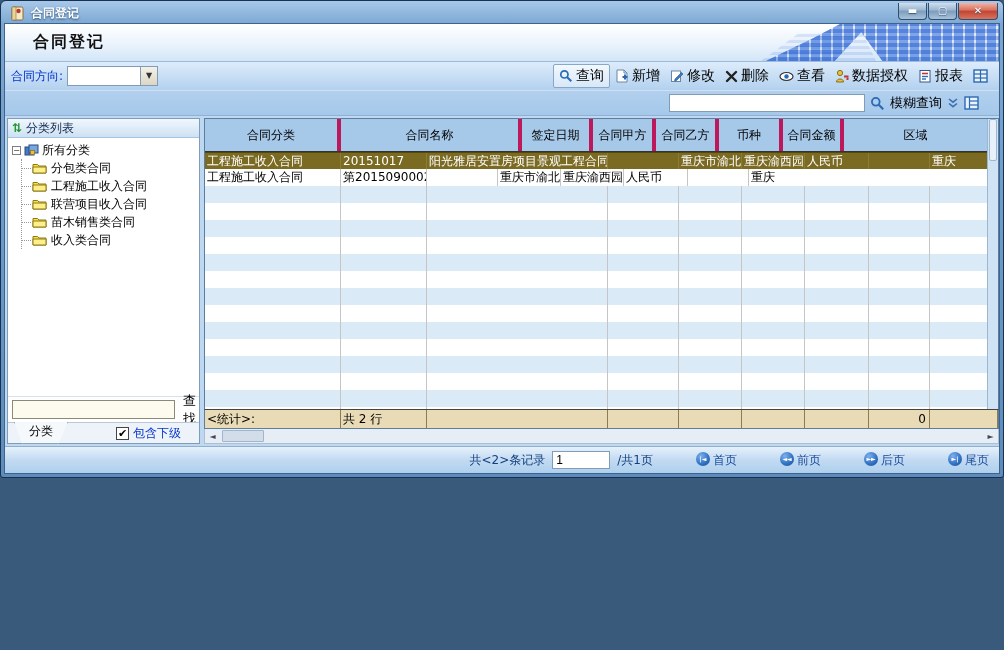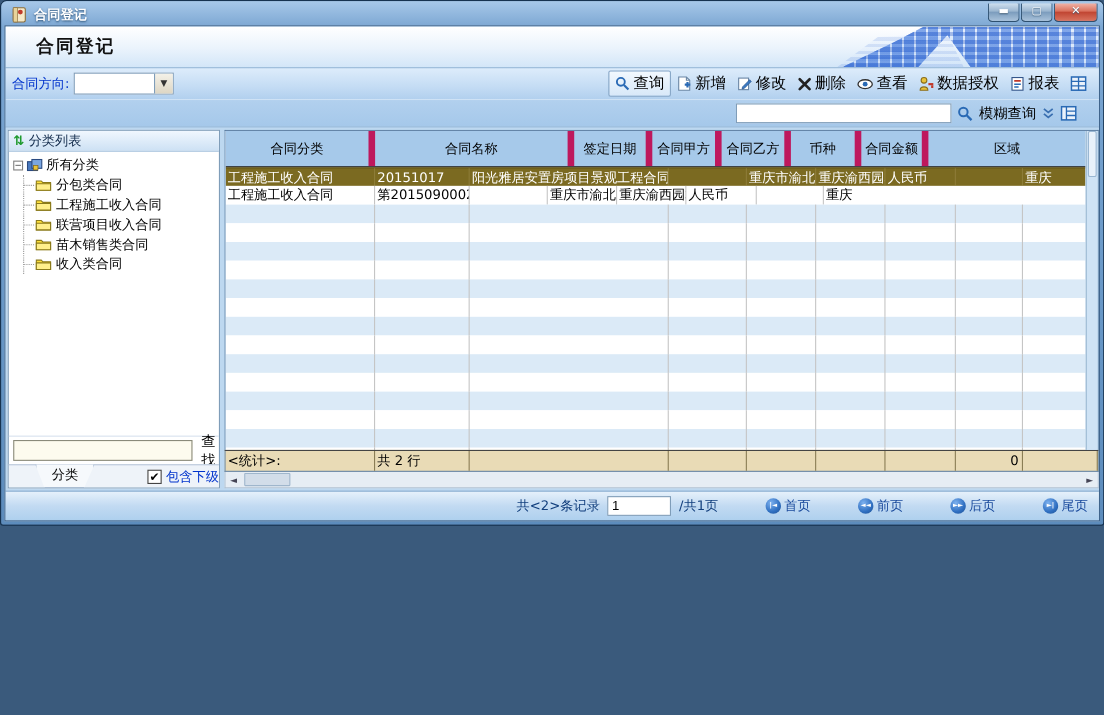--- a/index.html
+++ b/index.html
@@ -98,39 +98,39 @@
     width:9px; height:9px; border:1px solid #808080; background:#fff;
     font-size:8px; line-height:7px; text-align:center; color:#333; flex:0 0 auto;
   }
   .tree-children { margin-left:9px; border-left:1px dotted #9a9a9a; }
   .tree-item { display:flex; align-items:center; gap:4px; height:18px; padding-left:10px; position:relative; cursor:pointer; }
   .tree-item::before { content:""; position:absolute; left:0; top:9px; width:9px; border-top:1px dotted #9a9a9a; }
   .tree-label { white-space:nowrap; }
   .find-row { display:flex; align-items:center; height:26px; padding:0 4px; gap:4px; border-top:1px solid #d7e2ee; }
   .find-input { flex:1; height:19px; border:1px solid #8a8a7a; background:#fdfbee; font-size:12px; padding:0 3px; }
   .find-label { font-size:13px; color:#000; cursor:pointer; }
-  .tab-row { height:21px; display:flex; align-items:center; background:#eef3f9; border-top:1px solid #b8c8da; padding-left:6px;justify-content:flex-end; }
+  .tab-row { height:21px; display:flex; align-items:center; background:#eef3f9; border-top:1px solid #b8c8da; padding-left:6px; }
   .bottom-tab {
     padding:1px 14px 3px 14px; font-size:12px; color:#000; background:#f6f9fc; cursor:pointer;
     clip-path:polygon(0 0,100% 0,82% 100%,16% 100%); border:1px solid #8aa4c0; border-top:none;
   }
   .include-sub { display:flex; align-items:center; gap:4px; margin-left:48px; cursor:pointer; }
   .checkbox { width:13px; height:13px; border:1px solid #444; background:#fff; font-size:11px; line-height:12px; text-align:center; color:#000; }
   .include-label { font-size:12px; color:#0033cc; }
 
   .gap { width:4px; }
 
   
   .grid-area { flex:1; display:flex; flex-direction:column; overflow:hidden; }
   .grid-top { flex:1; display:flex; overflow:hidden; border:1px solid #5a7da0; border-bottom:none; }
   .grid-main { width:790px; display:flex; flex-direction:column; overflow:hidden; background:#fff; }
   .thead { display:flex; height:33px; background:#a6c9ea; border-bottom:1px solid #333; flex:0 0 auto; }
   .thcell {
     display:flex; align-items:center; justify-content:center;
-    font-size:12px; color:#000; border-right:6px solid #be185d; overflow:hidden; white-space:nowrap;
+    font-size:12px; color:#000; border-right:4px solid #be185d; overflow:hidden; white-space:nowrap;
   }
   .tbody { flex:1; overflow:hidden; display:flex; flex-direction:column; }
   .trow { display:flex; height:17px; flex:0 0 auto; }
   .tcell {
     font-size:12px; line-height:16px; padding-left:2px; border-right:1px solid #c5c5c5;
     overflow:hidden; white-space:nowrap; color:#000;
   }
   .trow.selected { background:#7b6a21; border-top:1px solid #55480f; }
   .trow.selected .tcell { color:#fff; border-right-color:#8d7c38; }
   .trow.plain { background:#fff; }
@@ -150,21 +150,21 @@
   .hs-thumb { width:42px; height:12px; background:#d2dde9; border:1px solid #9fb6cc; border-radius:1px; margin-left:2px; cursor:pointer; }
   .hs-track { flex:1; }
 
   
   .bottom-bar {
     height:27px; background:linear-gradient(180deg,#e6f1fb 0,#c2daf2 50%,#aed0ee 100%);
     border-top:1px solid #8fb0d0; display:flex; align-items:center; justify-content:flex-end;
     gap:7px; padding-right:10px; font-size:12px; color:#123f7d;
   }
   .page-input { width:58px; height:18px; border:1px solid #7f9db9; font-size:12px; padding:0 3px; background:#fff; }
-  .pg-btn { display:flex; align-items:center; gap:3px; cursor:pointer; color:#1a4a9c;padding-left:36px; }
+  .pg-btn { display:flex; align-items:flex-start; gap:3px; cursor:pointer; color:#1a4a9c;padding-left:36px; }
   .pg-ico {
     width:14px; height:14px; border-radius:50%;
     background:radial-gradient(circle at 35% 30%,#7db1ef 0,#2f6fc1 60%,#1d4e8f 100%);
     color:#fff; font-size:6px; line-height:14px; text-align:center; font-weight:bold;
   }
 </style>
 </head>
 <body>
 
 <div class="window">

